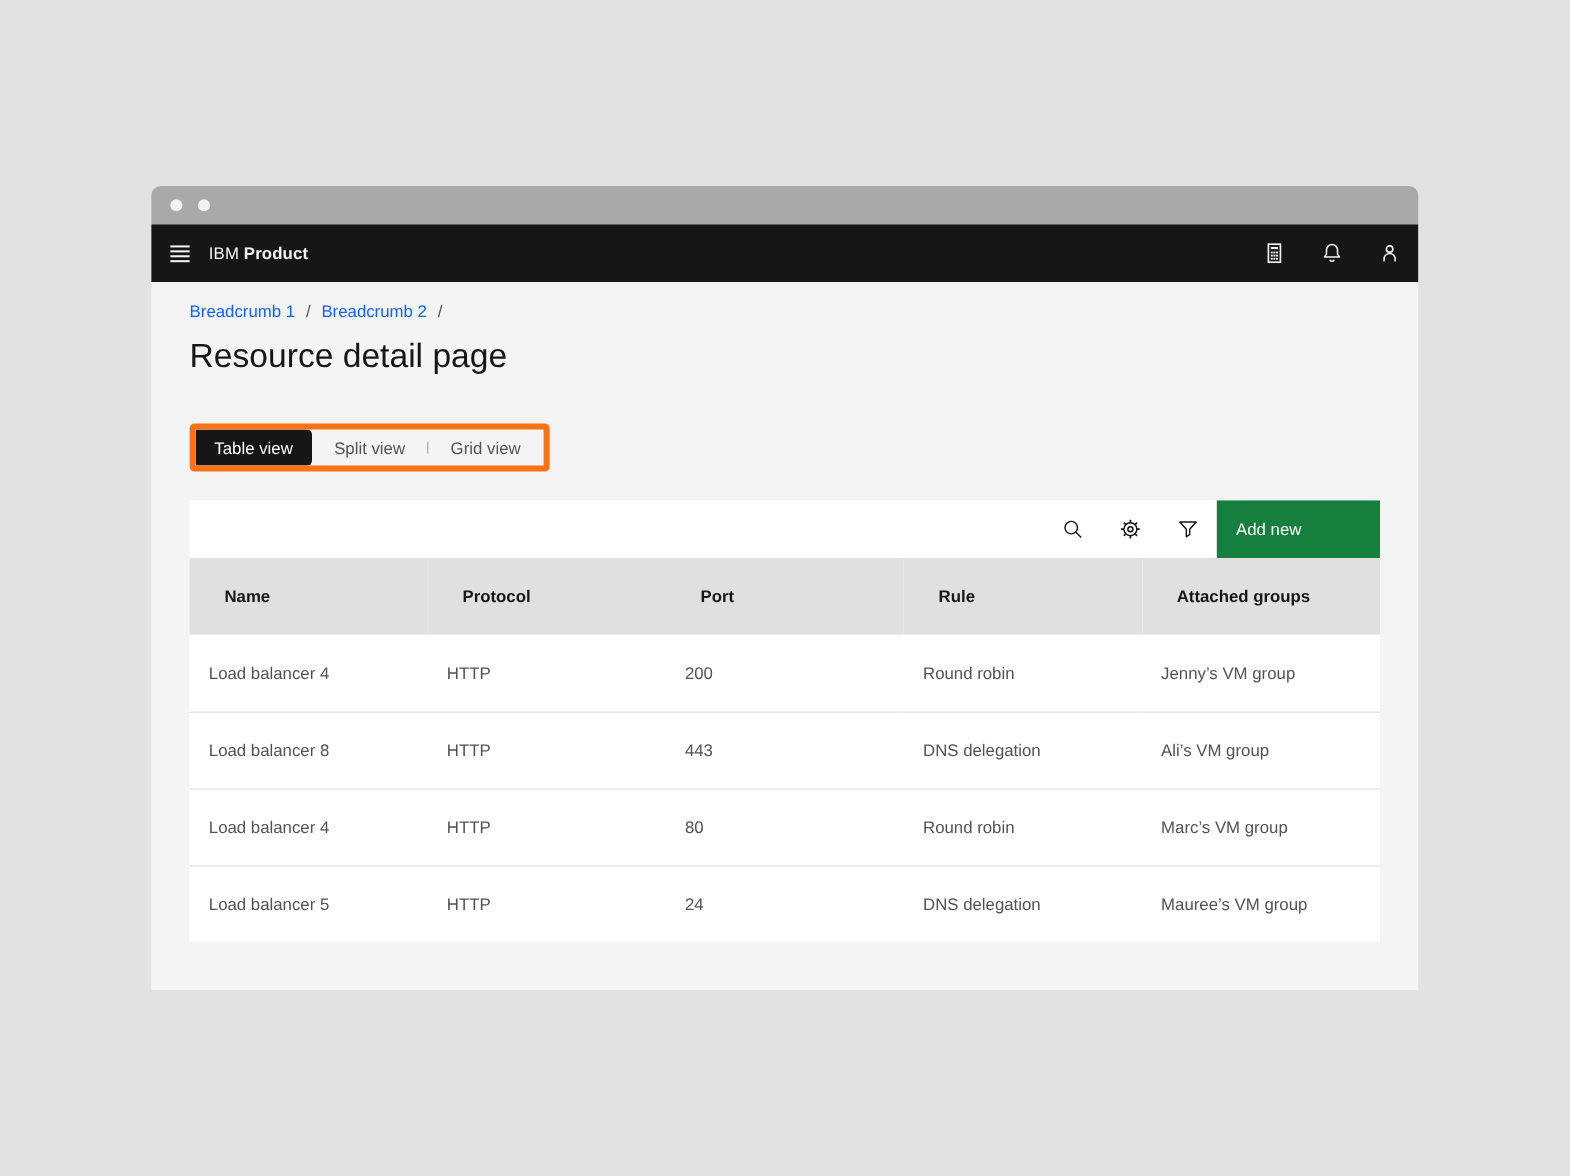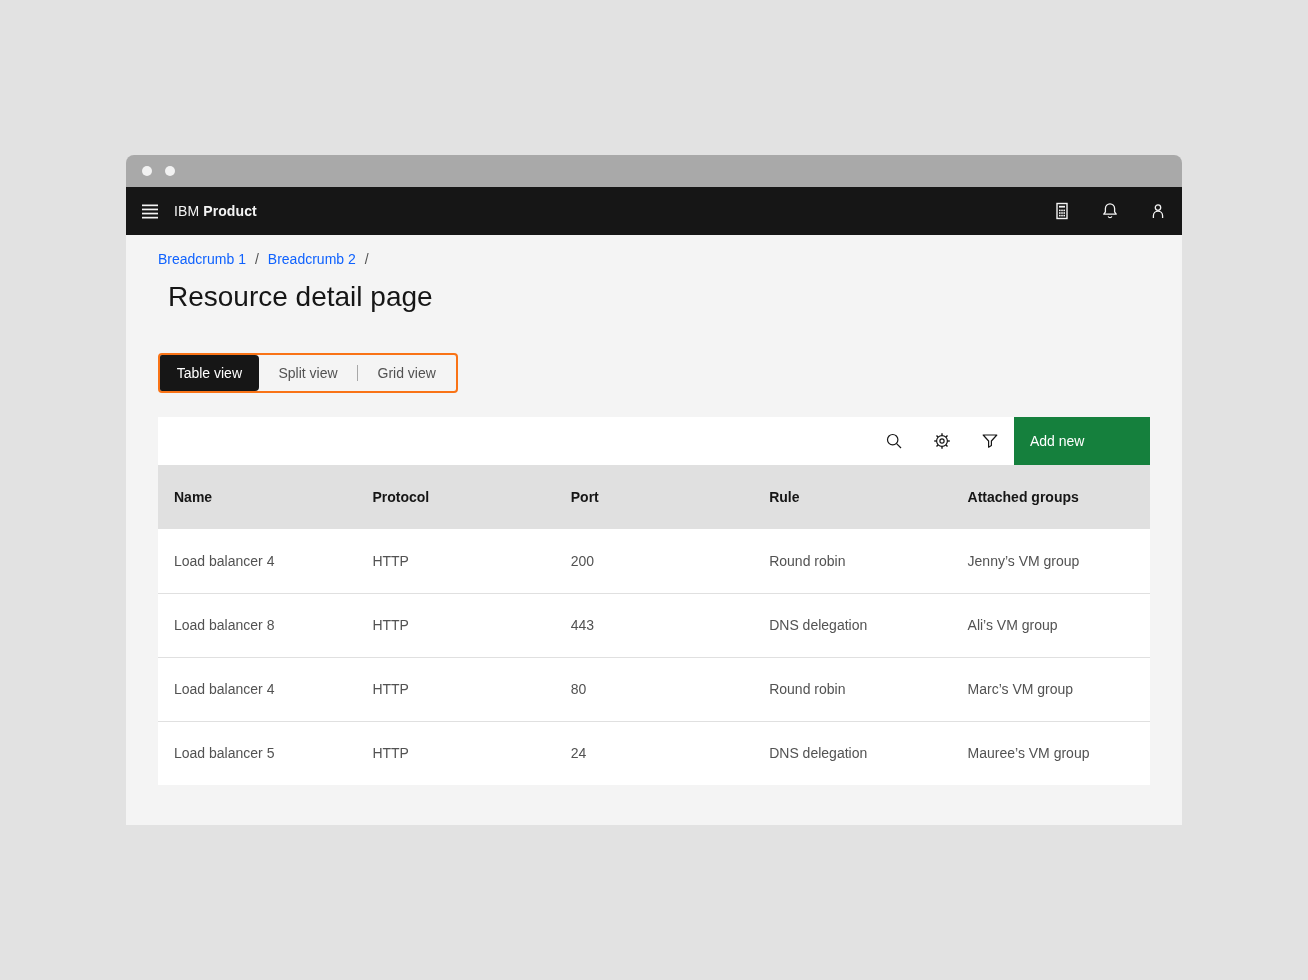--- a/index.html
+++ b/index.html
@@ -86,29 +86,28 @@
     cursor: pointer;
   }
   .breadcrumb .sep { color: #525252; }
 
   .page-title {
     margin-top: 11px;
     font-size: 28px;
     font-weight: 400;
     color: #161616;
     line-height: 36px;
-    margin-left: 10px;
   }
 
   
   .switcher {
     margin-top: 38px;
     width: 300px;
     height: 40px;
-    border: 2px solid #f97316;
+    border: 5px solid #f97316;
     border-radius: 4px;
     display: flex;
     overflow: hidden;
     background: #f4f4f4;
   }
   .switch-seg {
     flex: 1;
     border: none;
     background: transparent;
     font-family: inherit;
@@ -169,21 +168,21 @@
     width: 100%;
     border-collapse: collapse;
     table-layout: fixed;
     background: #ffffff;
   }
   .data-table thead th {
     background: #e0e0e0;
     height: 64px;
     text-align: left;
     vertical-align: middle;
-    padding-left: 16px;
+    padding-left: 29px;
     font-size: 14px;
     font-weight: 700;
     color: #161616;
     margin-top: 16px;
   }
   .data-table tbody td {
     height: 64px;
     vertical-align: middle;
     padding-left: 16px;
     font-size: 14px;

